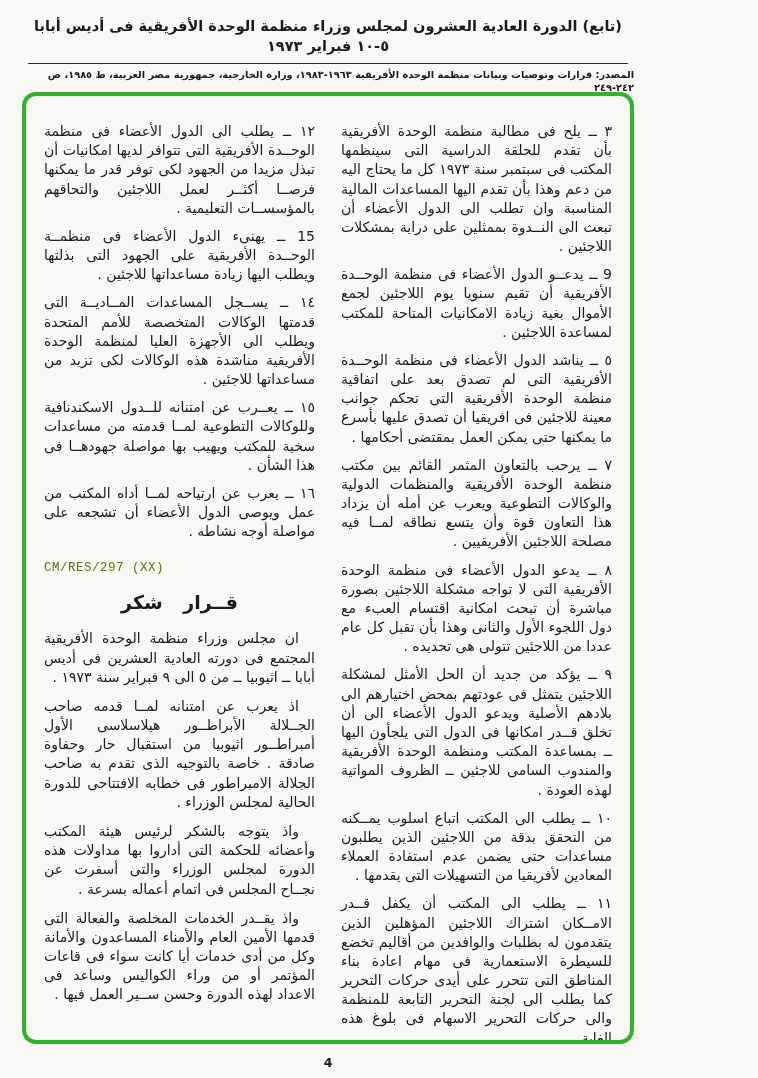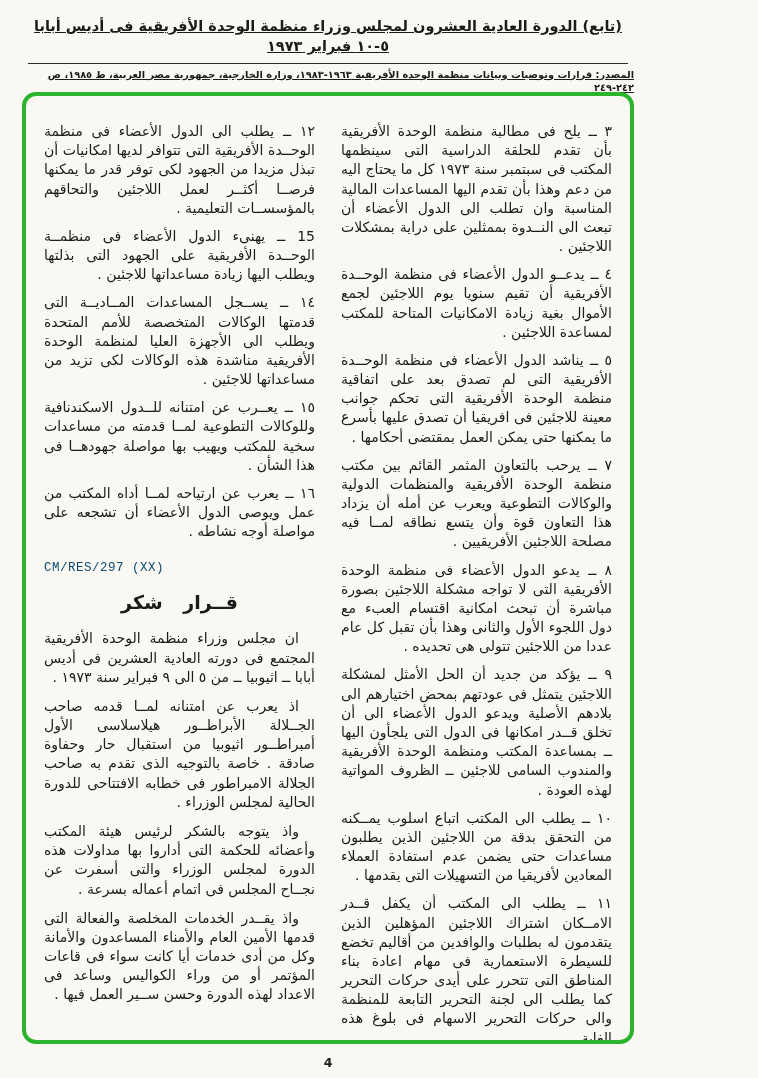--- a/index.html
+++ b/index.html
@@ -4,21 +4,21 @@
 <style>
   * { box-sizing: border-box; margin: 0; padding: 0; }
   html, body {
     width: 758px; height: 1078px;
     background: #faf8f3;
     font-family: "DejaVu Sans", sans-serif;
     color: #1b1b1b;
     overflow: hidden;
     position: relative;
   }
-  .page { position: relative; width: 656px; height: 1078px; text-decoration: underline; }
+  .page { position: relative; width: 656px; height: 1078px; }
 
   
   .header { padding: 16px 20px 0; }
   .header-title {
     direction: rtl; text-align: center;
     font-weight: bold; font-size: 14.5px;
     line-height: 1.4;
   }
   .header-rule {
     border: 0; border-top: 1.5px solid #2a2a2a;
@@ -57,21 +57,21 @@
     line-height: 1.37;
   }
   .item { margin-bottom: 9px; }
   .res-para { text-indent: 16px; margin-bottom: 10px; }
 
   .reference {
     direction: ltr; text-align: left;
     font-family: "Liberation Mono", "DejaVu Sans Mono", monospace;
     font-size: 12.5px; letter-spacing: 0.5px;
     margin: 20px 0 16px;
-    color: #0c4a6e;
+    color: #4d7c0f;
   }
   .res-title {
     direction: rtl; text-align: center;
     font-weight: bold; font-size: 19px;
     word-spacing: 14px;
     margin: 2px 0 16px;
   }
 
   .page-number {
     position: absolute;
@@ -90,21 +90,21 @@
     <div class="header-title">(تابع) الدورة العادية العشرون لمجلس وزراء منظمة الوحدة الأفريقية فى أديس أبابا ٥-١٠ فبراير ١٩٧٣</div>
     <hr class="header-rule">
     <div class="header-source">المصدر: قرارات وتوصيات وبيانات منظمة الوحدة الأفريقية ١٩٦٣-١٩٨٣، وزارة الخارجية، جمهورية مصر العربية، ط ١٩٨٥، ص ٢٤٢-٢٤٩</div>
   </div>
 
   <div class="frame" style="border-color: rgb(44, 181, 44);">
     <div class="columns">
 
       <div class="col">
         <p class="item">٣ ــ يلح فى مطالبة منظمة الوحدة الأفريقية بأن تقدم للحلقة الدراسية التى سينظمها المكتب فى سبتمبر سنة ١٩٧٣ كل ما يحتاج اليه من دعم وهذا بأن تقدم اليها المساعدات المالية المناسبة وان تطلب الى الدول الأعضاء أن تبعث الى النــدوة بممثلين على دراية بمشكلات اللاجئين .</p>
-        <p class="item">٤ ــ يدعــو الدول الأعضاء فى منظمة الوحــدة الأفريقية أن تقيم سنويا يوم اللاجئين لجمع الأموال بغية زيادة الامكانيات المتاحة للمكتب لمساعدة اللاجئين .</p>
+        <p class="item">9 ــ يدعــو الدول الأعضاء فى منظمة الوحــدة الأفريقية أن تقيم سنويا يوم اللاجئين لجمع الأموال بغية زيادة الامكانيات المتاحة للمكتب لمساعدة اللاجئين .</p>
         <p class="item">٥ ــ يناشد الدول الأعضاء فى منظمة الوحــدة الأفريقية التى لم تصدق بعد على اتفاقية منظمة الوحدة الأفريقية التى تحكم جوانب معينة للاجئين فى افريقيا أن تصدق عليها بأسرع ما يمكنها حتى يمكن العمل بمقتضى أحكامها .</p>
         <p class="item">٧ ــ يرحب بالتعاون المثمر القائم بين مكتب منظمة الوحدة الأفريقية والمنظمات الدولية والوكالات التطوعية ويعرب عن أمله أن يزداد هذا التعاون قوة وأن يتسع نطاقه لمــا فيه مصلحة اللاجئين الأفريقيين .</p>
         <p class="item">٨ ــ يدعو الدول الأعضاء فى منظمة الوحدة الأفريقية التى لا تواجه مشكلة اللاجئين بصورة مباشرة أن تبحث امكانية اقتسام العبء مع دول اللجوء الأول والثانى وهذا بأن تقبل كل عام عددا من اللاجئين تتولى هى تحديده .</p>
         <p class="item">٩ ــ يؤكد من جديد أن الحل الأمثل لمشكلة اللاجئين يتمثل فى عودتهم بمحض اختيارهم الى بلادهم الأصلية ويدعو الدول الأعضاء الى أن تخلق قــدر امكانها فى الدول التى يلجأون اليها ــ بمساعدة المكتب ومنظمة الوحدة الأفريقية والمندوب السامى للاجئين ــ الظروف المواتية لهذه العودة .</p>
         <p class="item">١٠ ــ يطلب الى المكتب اتباع اسلوب يمــكنه من التحقق بدقة من اللاجئين الذين يطلبون مساعدات حتى يضمن عدم استفادة العملاء المعادين لأفريقيا من التسهيلات التى يقدمها .</p>
         <p class="item">١١ ــ يطلب الى المكتب أن يكفل قــدر الامــكان اشتراك اللاجئين المؤهلين الذين يتقدمون له بطلبات والوافدين من أقاليم تخضع للسيطرة الاستعمارية فى مهام اعادة بناء المناطق التى تتحرر على أيدى حركات التحرير كما يطلب الى لجنة التحرير التابعة للمنظمة والى حركات التحرير الاسهام فى بلوغ هذه الغاية .</p>
       </div>
 
       <div class="col">
         <p class="item">١٢ ــ يطلب الى الدول الأعضاء فى منظمة الوحــدة الأفريقية التى تتوافر لديها امكانيات أن تبذل مزيدا من الجهود لكى توفر قدر ما يمكنها فرصــا أكثــر لعمل اللاجئين والتحاقهم بالمؤسســات التعليمية .</p>

